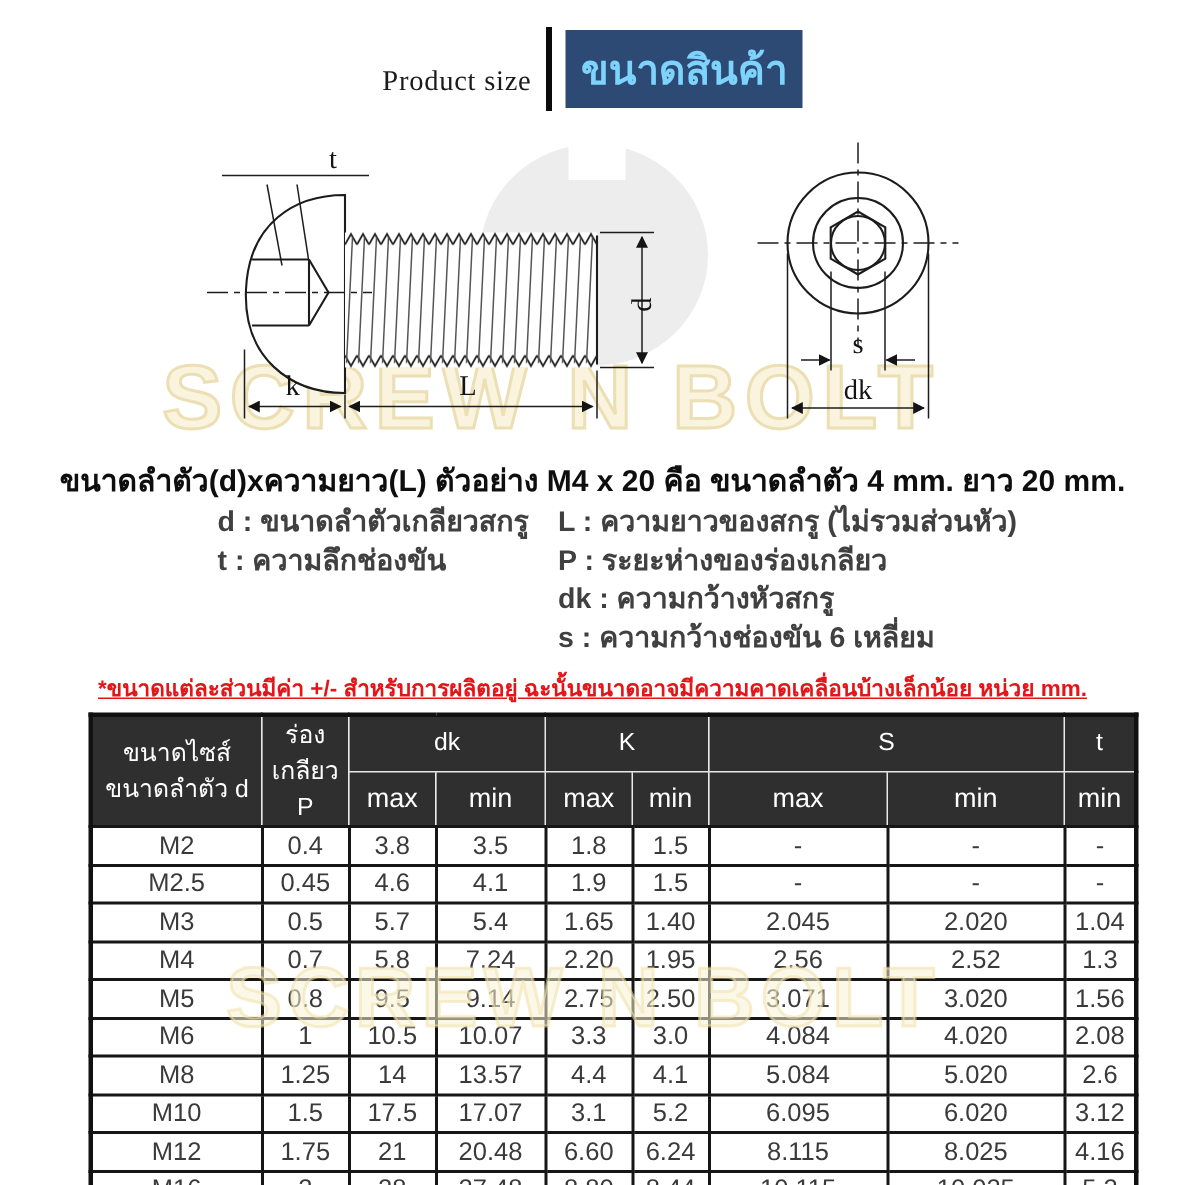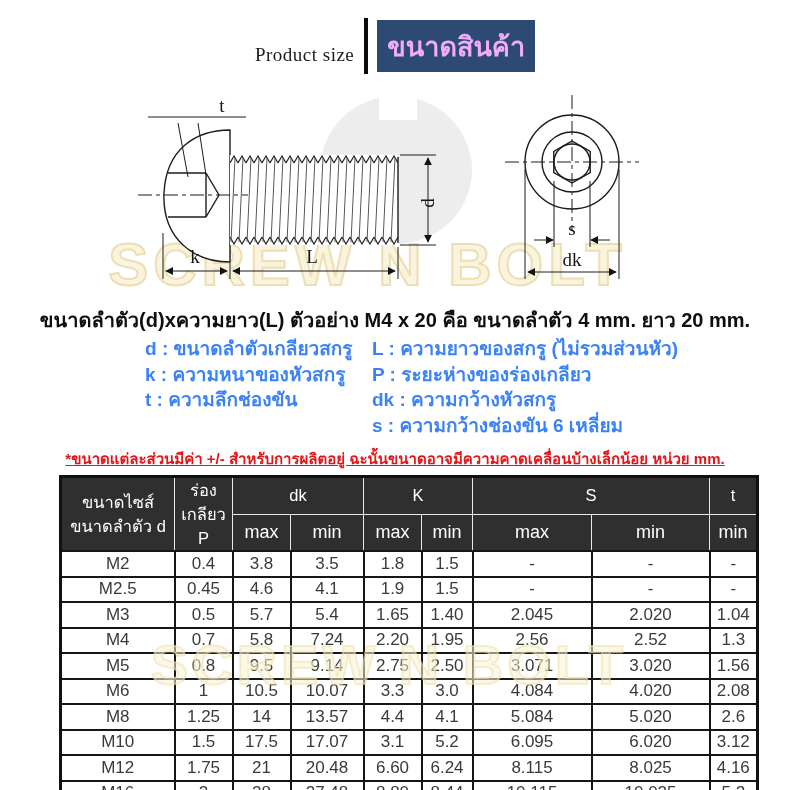--- a/index.html
+++ b/index.html
@@ -5,21 +5,21 @@
   html,body{margin:0;padding:0;background:#fff;}
   .page{position:relative;width:790px;height:790px;background:#ffffff;overflow:hidden;
         font-family:"Liberation Sans",sans-serif;}
 
   
   .header{position:absolute;top:16px;left:0;width:790px;height:58px;
           display:flex;align-items:flex-end;justify-content:center;z-index:2;}
   .ps-label{font-family:"Liberation Serif",serif;font-size:19px;color:#1b1b1b;
             letter-spacing:.5px;margin:0 10px 8px 0;}
   .divider{width:4px;height:56px;background:#0b0b0b;margin-right:9px;}
-  .title-box{min-width:132px;height:52px;background:#2d4a74;color:#f0abfc;
+  .title-box{min-width:132px;height:52px;background:#2d4a74;color:#7dd3fc;
              display:flex;align-items:center;justify-content:center;
              font-size:27px;font-weight:bold;padding:0 10px;margin-bottom:2px;}
 
   
   .wm-disc{position:absolute;left:320px;top:96px;width:152px;height:148px;border-radius:50%;
            background:#ededed;z-index:0;}
   .wm-notch{position:absolute;left:379px;top:90px;width:38px;height:30px;background:#fff;z-index:0;}
   .wm-text{position:absolute;left:0;width:627px;text-align:right;font-weight:bold;
            white-space:nowrap;z-index:1;pointer-events:none;}
   .wm-top{top:230px;font-size:60px;letter-spacing:5px;color:#faf4de;
@@ -27,21 +27,21 @@
   .wm-bottom{top:632px;font-size:56px;letter-spacing:4px;color:rgba(250,243,214,.55);
              -webkit-text-stroke:2px rgba(238,224,168,.55);z-index:3;}
 
   
   .drawing{position:absolute;top:85px;left:0;width:790px;height:220px;z-index:2;}
   .drawing text{font-family:"Liberation Serif",serif;font-size:19px;fill:#141414;}
 
   
   .headline{position:absolute;top:304px;left:0;width:790px;text-align:center;
             font-size:20px;font-weight:bold;color:#0e0e0e;z-index:2;}
-  .defs-col{position:absolute;top:336px;color:#3b82f6;font-weight:bold;font-size:19px;
+  .defs-col{position:absolute;top:336px;color:#404040;font-weight:bold;font-size:19px;
             line-height:25.5px;z-index:2;white-space:nowrap;}
   .defs-left{left:145px;}
   .defs-right{left:372px;}
   .note{position:absolute;top:447px;left:0;width:790px;text-align:center;
         font-size:15px;font-weight:bold;color:#e41418;z-index:2;text-decoration:underline;}
 
   
   .size-table{position:absolute;top:475px;left:59px;width:697px;z-index:2;
               border-collapse:collapse;table-layout:fixed;border:3px solid #111;}
   .size-table th{background:#2f2f2f;color:#fff;font-weight:normal;height:24px;
@@ -134,21 +134,20 @@
       <text x="312" y="178" text-anchor="middle">L</text>
       <text x="572" y="150" text-anchor="middle">s</text>
       <text x="572" y="181" text-anchor="middle">dk</text>
     </g>
   </svg>
 
   <div class="headline">ขนาดลำตัว(d)xความยาว(L) ตัวอย่าง M4 x 20 คือ ขนาดลำตัว 4 mm. ยาว 20 mm.</div>
 
   <div class="defs-col defs-left">
     <div>d : ขนาดลำตัวเกลียวสกรู</div>
-    <div>k : ความหนาของหัวสกรู</div>
     <div>t : ความลึกช่องขัน</div>
   </div>
   <div class="defs-col defs-right">
     <div>L : ความยาวของสกรู (ไม่รวมส่วนหัว)</div>
     <div>P : ระยะห่างของร่องเกลียว</div>
     <div>dk : ความกว้างหัวสกรู</div>
     <div>s : ความกว้างช่องขัน 6 เหลี่ยม</div>
   </div>
 
   <div class="note">*ขนาดแต่ละส่วนมีค่า +/- สำหรับการผลิตอยู่ ฉะนั้นขนาดอาจมีความคาดเคลื่อนบ้างเล็กน้อย หน่วย mm.</div>

